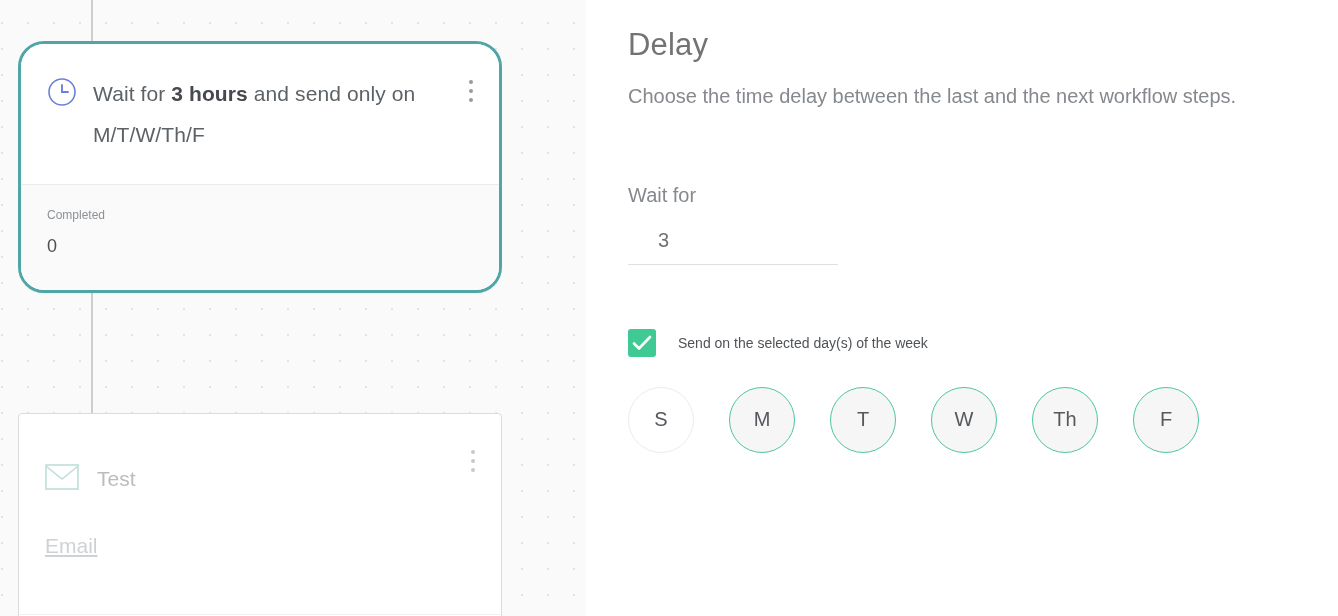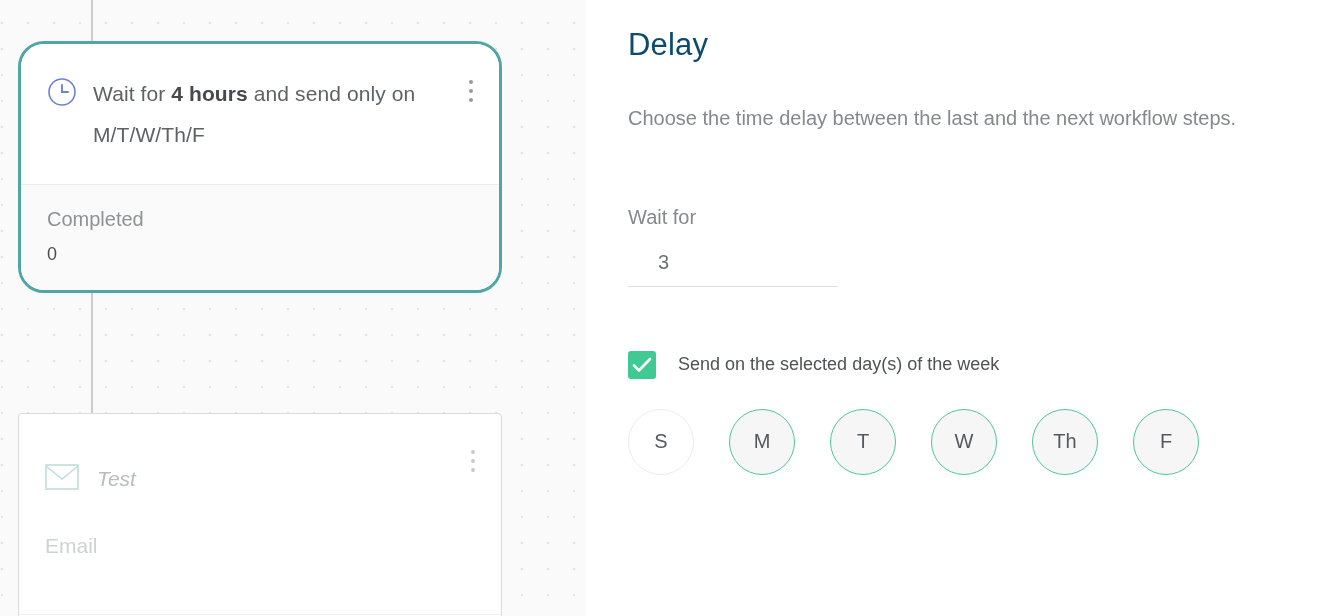--- a/index.html
+++ b/index.html
@@ -110,21 +110,21 @@
     height: 1px;
     background: #ececec;
   }
 
   .node-stats {
     background: #fafafa;
     padding: 24px 26px 0 26px;
     height: 110px;
   }
   .stat-label {
-    font-size: 20px;
+    font-size: 12px;
     color: #8d9296;
     line-height: 1;
   }
   .stat-value {
     font-size: 18px;
     color: #4b4f52;
     margin-top: 16px;
     line-height: 1;
   }
 
@@ -140,54 +140,54 @@
   }
   .email-head {
     position: relative;
     padding: 50px 26px 0 26px;
     height: 200px;
   }
   .email-row {
     display: flex;
     align-items: center;
     gap: 18px;
-    font-style: italic;
   }
   .email-title {
     font-size: 21px;
     color: #b9bdc0;
   }
   .email-sub {
     font-size: 21px;
     color: #cfd2d4;
     margin-top: 40px;
     margin-left: 0px;
+    text-decoration: underline;
   }
   .kebab-faded i { background: #c9c9c9; }
   .email-divider { height: 1px; background: #f0f0f0; margin-top: 0px;}
 
   
   #panel {
     position: relative;
     flex: 1 1 auto;
     height: 616px;
     background: #ffffff;
     padding: 26px 24px 0 42px;
   }
 
   .panel-title {
     font-size: 31px;
     font-weight: 400;
-    color: #0c4a6e;
+    color: #737373;
     letter-spacing: 0.2px;
     line-height: 1.2;
   }
 
   .panel-desc {
-    margin-top: 38px;
+    margin-top: 16px;
     font-size: 20px;
     line-height: 1.78;
     color: #85898d;
     max-width: 672px;
   }
 
   .field-label {
     margin-top: 70px;
     font-size: 20px;
     color: #85898d;
@@ -242,21 +242,21 @@
   .checkbox {
     width: 28px; height: 28px;
     border-radius: 3px;
     background: #3fc993;
     position: relative;
     cursor: pointer;
     flex: 0 0 auto;
   }
   .checkbox svg { position: absolute; left: 4px; top: 5px; }
   .check-label {
-    font-size: 18px;
+    font-size: 14px;
     color: #4f5357;
   }
 
   .days-row {
     margin-top: 30px;
     display: flex;
     gap: 35px;
   }
   .day {
     width: 66px; height: 66px;
@@ -284,21 +284,21 @@
 
     <div class="node" id="node-delay">
       <div class="node-head">
         <div class="node-head-row">
           <span class="clock-icon">
             <svg width="30" height="30" viewBox="0 0 30 30">
               <circle cx="15" cy="15" r="13" fill="none" stroke="#6d80d8" stroke-width="1.6"></circle>
               <path d="M15 8 L15 15 L21 15" fill="none" stroke="#6d80d8" stroke-width="1.9" stroke-linecap="round"></path>
             </svg>
           </span>
-          <div class="node-title"><span>Wait for </span><b>4 hours</b><span> and send only on M/T/W/Th/F</span></div>
+          <div class="node-title"><span>Wait for </span><b>3 hours</b><span> and send only on M/T/W/Th/F</span></div>
         </div>
         <div class="kebab">
           <i></i>
           <i></i>
           <i></i>
         </div>
       </div>
       <div class="node-divider"></div>
       <div class="node-stats">
         <div class="stat-label">Completed</div>

